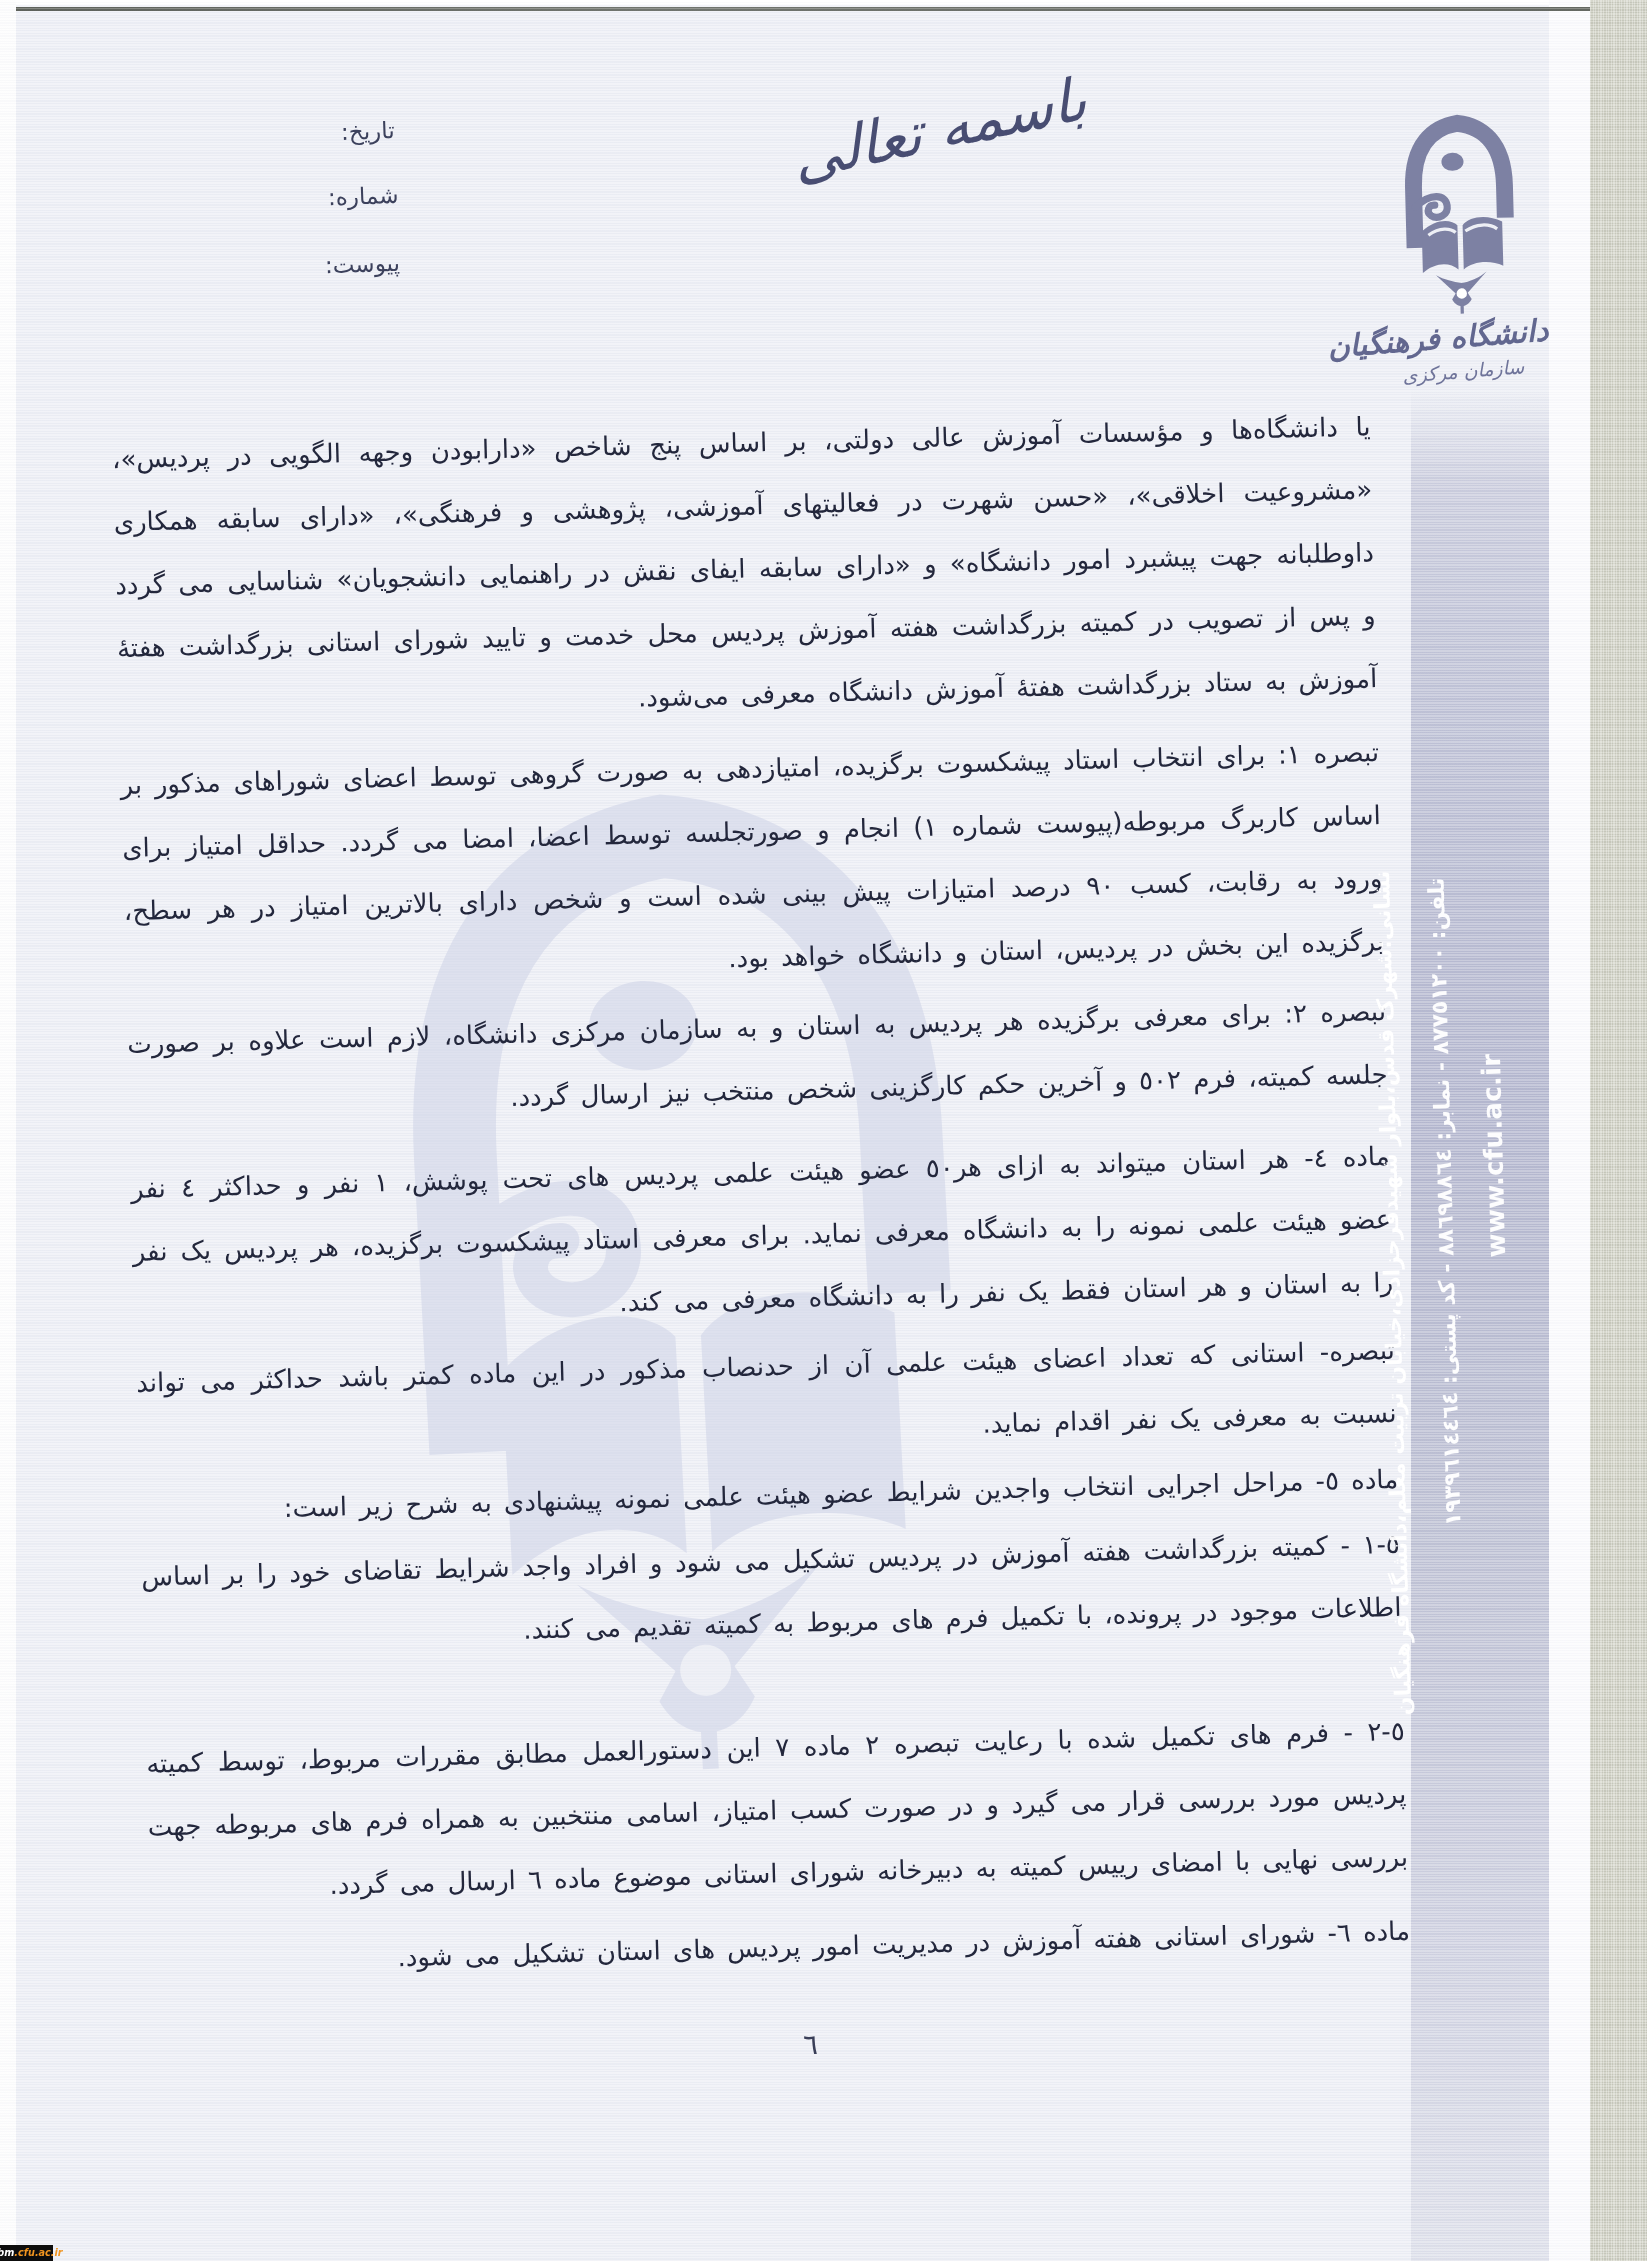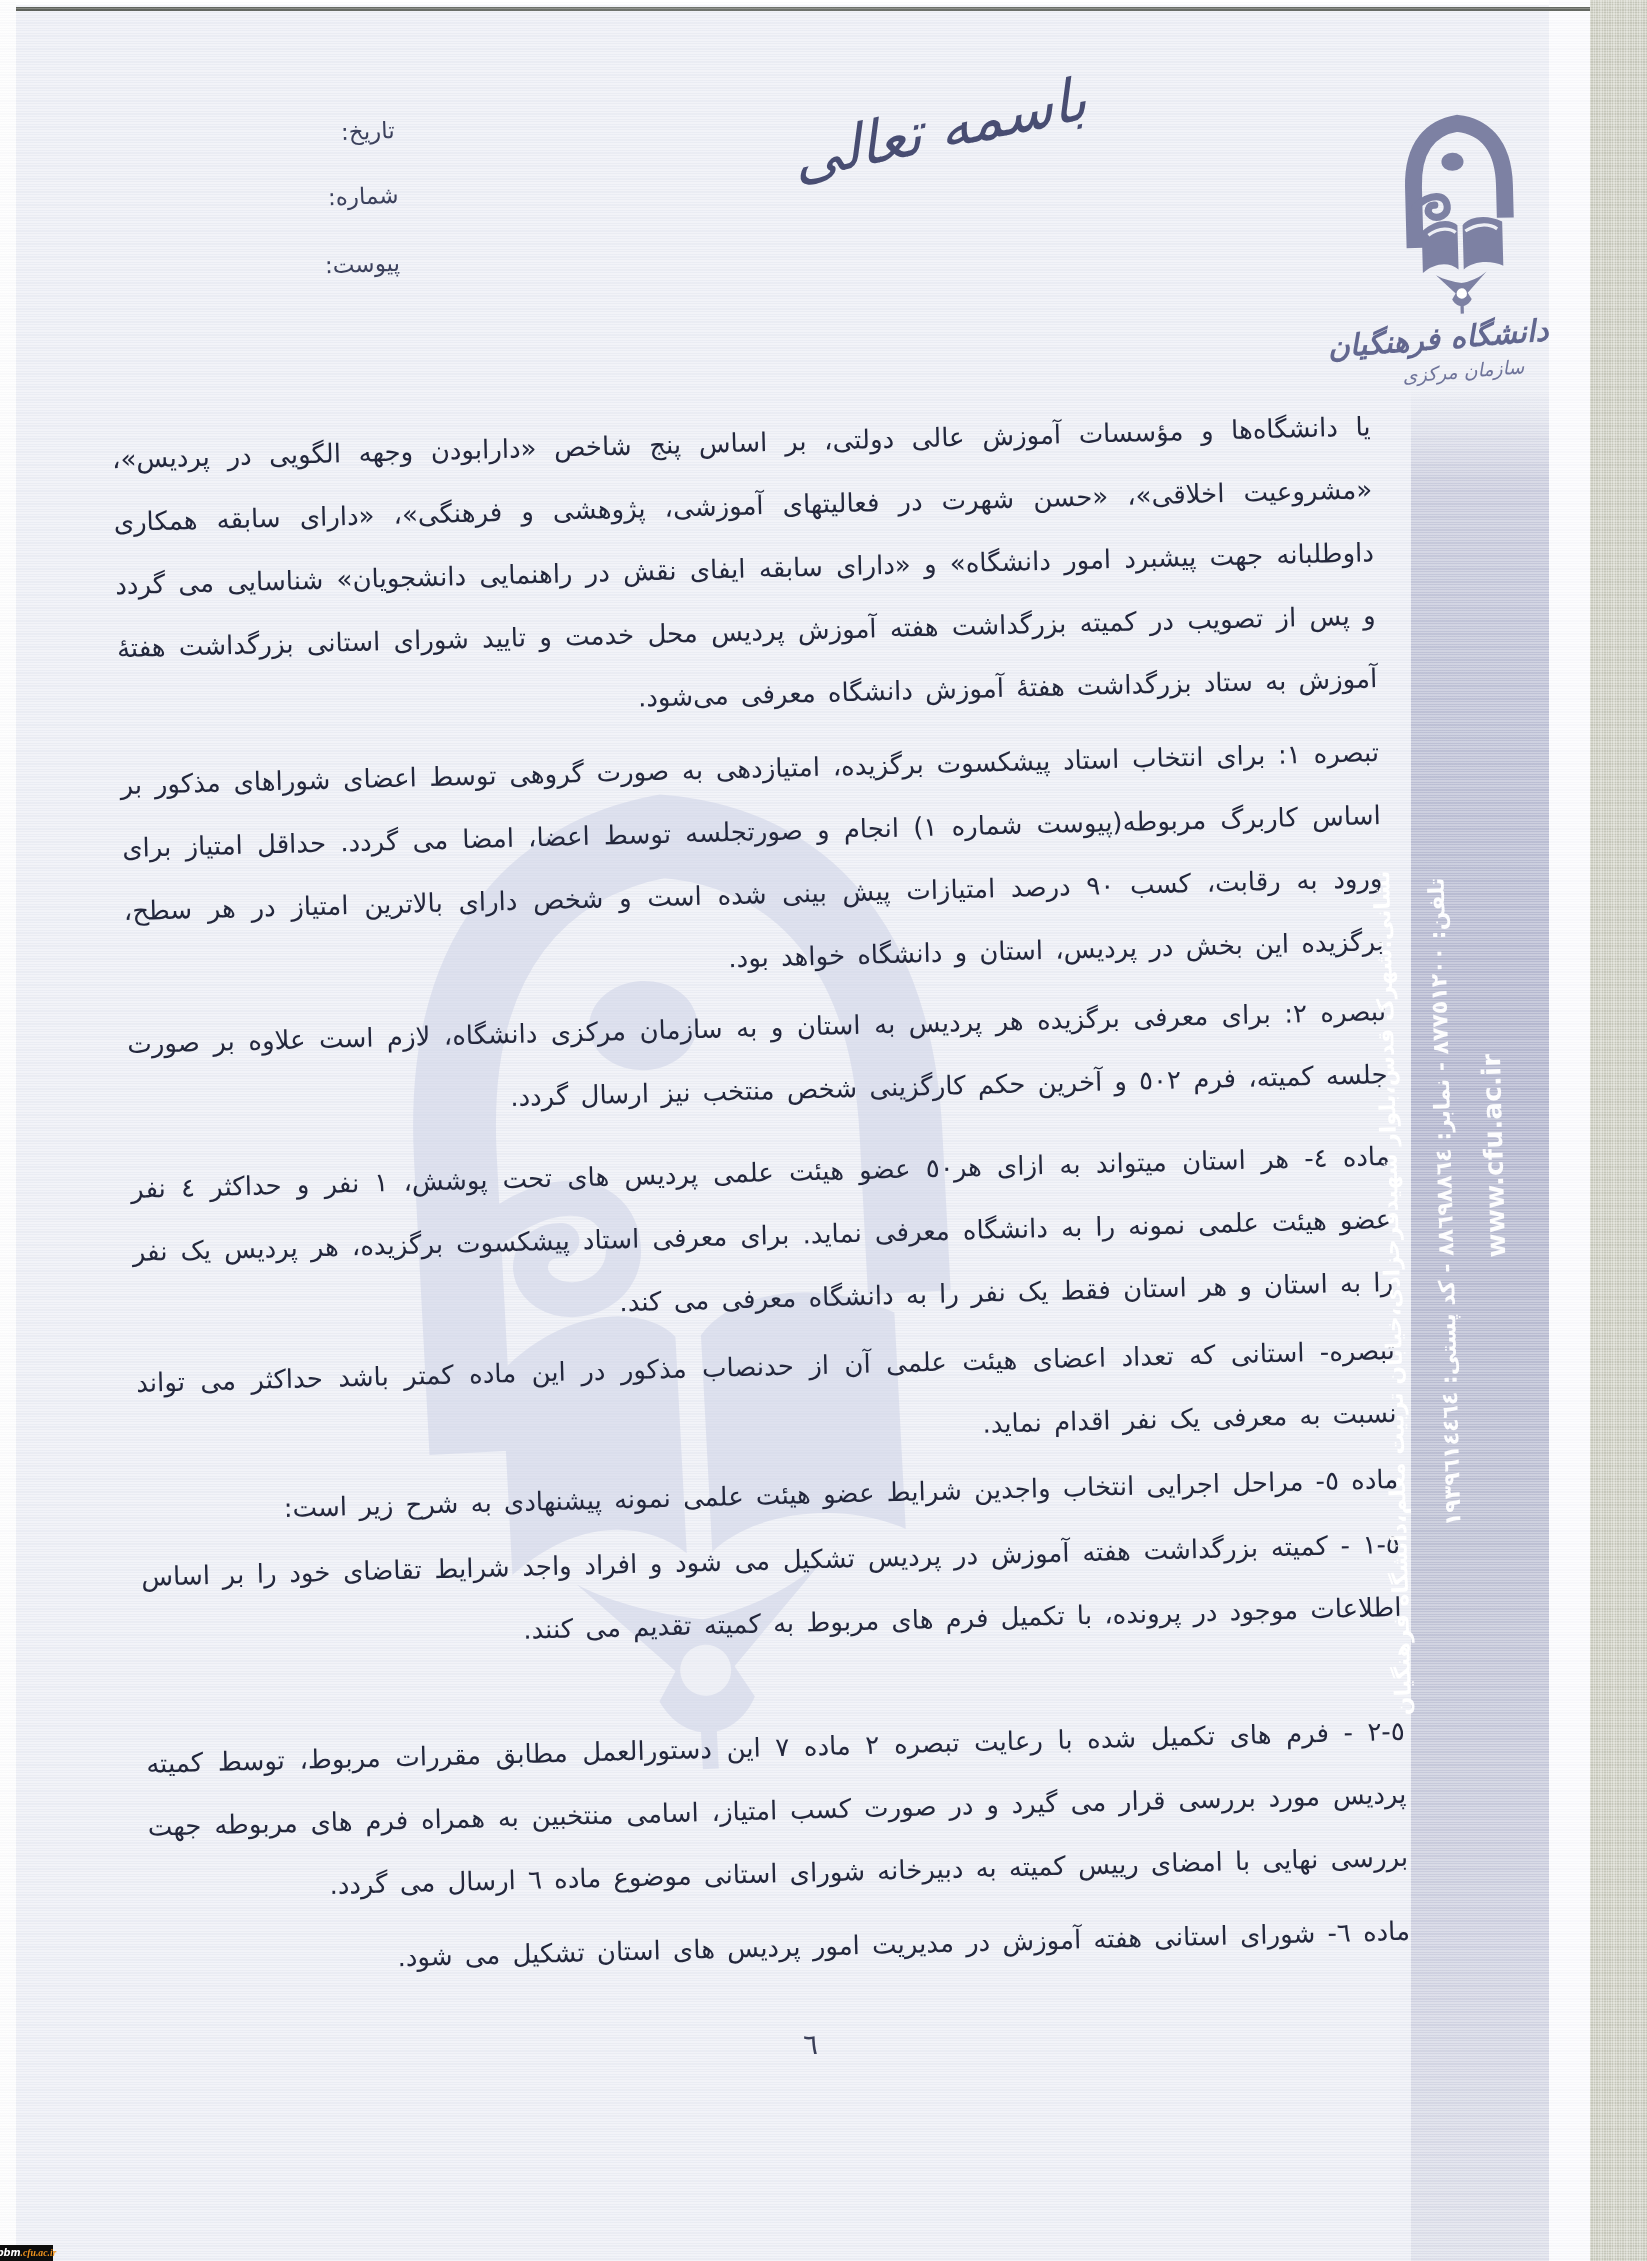--- a/index.html
+++ b/index.html
@@ -93,21 +93,21 @@
     position:absolute;left:791px;top:2028px;width:39px;
     font-size:28px;color:#3a3f58;text-align:center;
   }
   .corner-chip{
     position:absolute;left:0;top:2245px;width:53px;height:16px;
     background:#0d0d0d;display:flex;align-items:center;justify-content:center;
     font-size:9.7px;font-style:italic;font-weight:bold;line-height:16px;
     white-space:nowrap;
   }
   .chip-pre{color:#ffffff;}
-  .chip-suf{color:#f0941f;font-family:Liberation Serif, serif;}
+  .chip-suf{color:#f0941f;}
 </style>
 </head>
 <body>
 
 <div class="scan-page"></div>
 <div class="side-band"></div>
 <div class="white-strip"></div>
 <div class="scanner-strip"></div>
 <div class="top-edge-line"></div>
 <div class="left-margin"></div>

